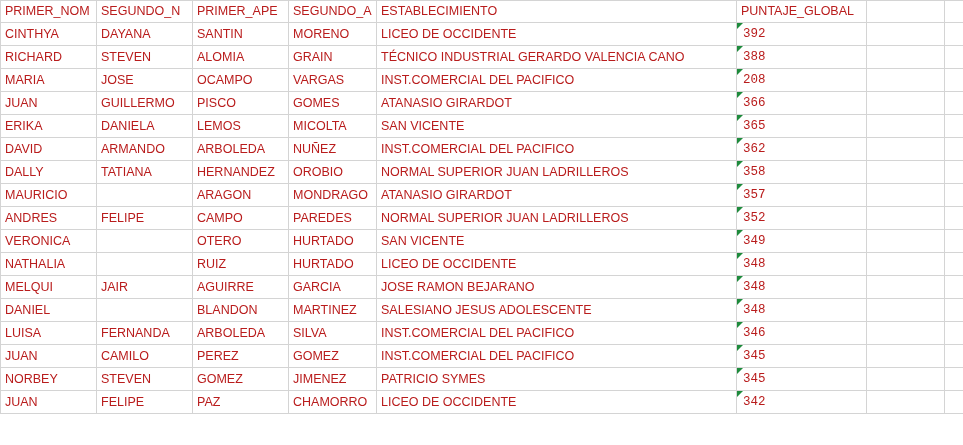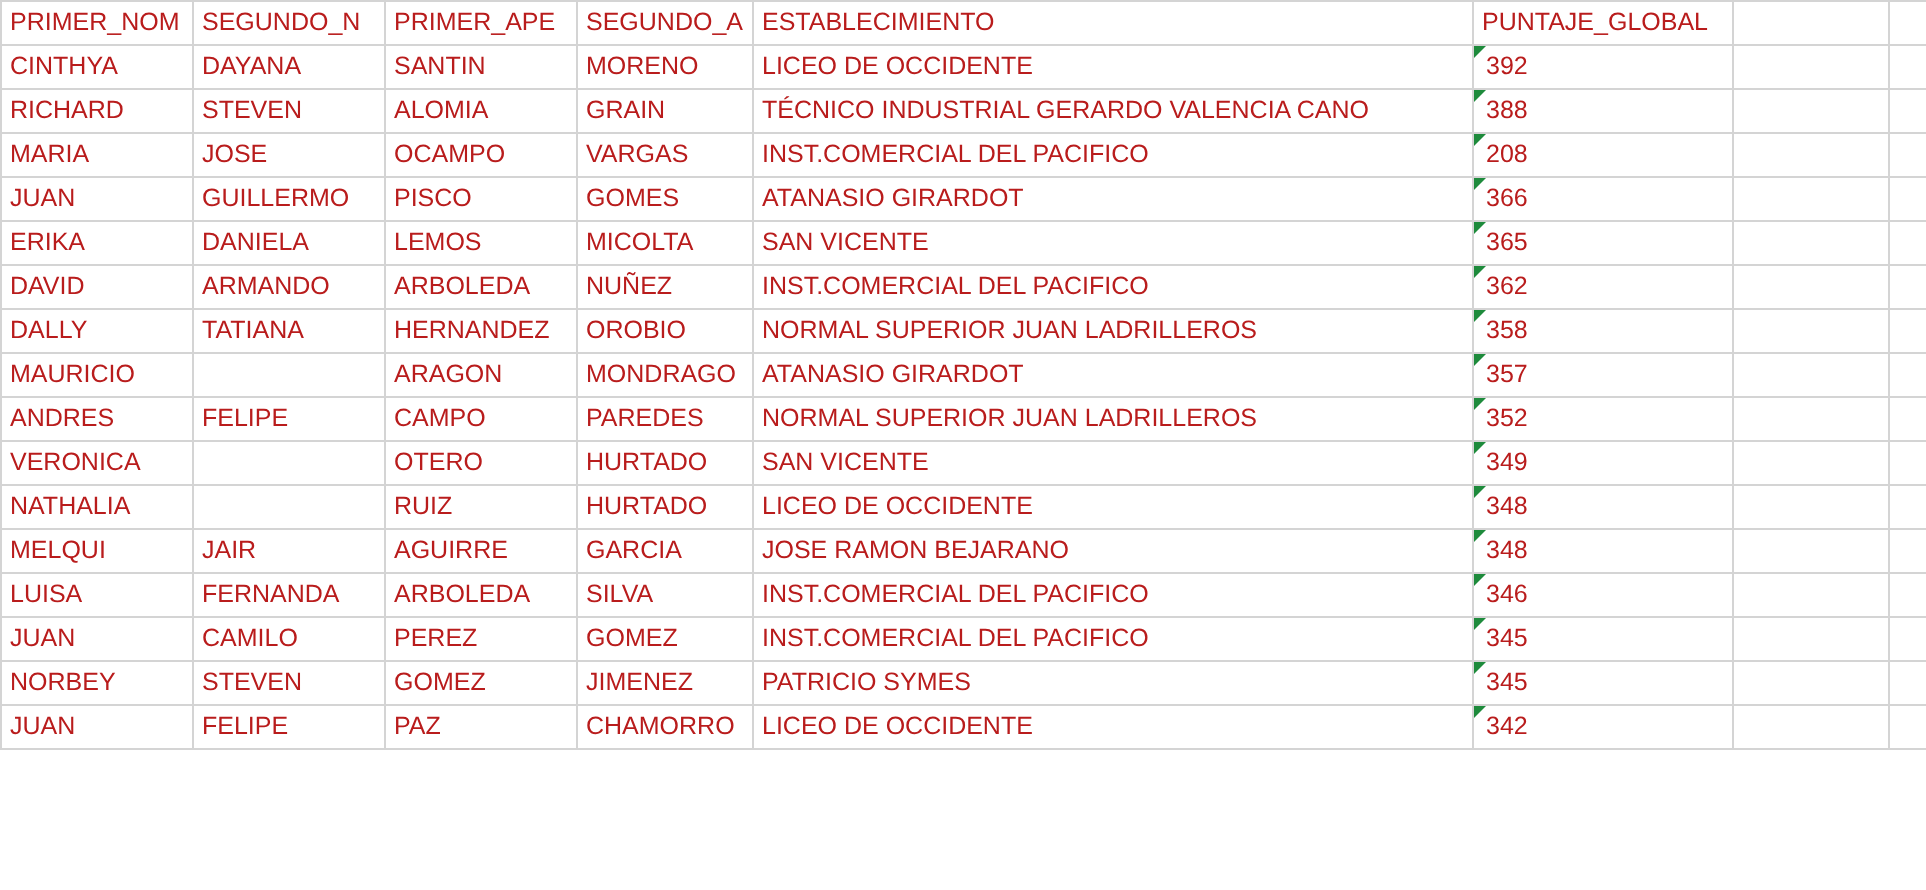--- a/index.html
+++ b/index.html
@@ -56,20 +56,21 @@
     left: 0px;
     top: 0px;
     width: 0;
     height: 0;
     border-left: 6px solid #1e8b3c;
     border-bottom: 6px solid transparent;
   }
   td.punt span.val {
     display: inline-block;
     padding-left: 2px;
+    font-family: Liberation Mono, monospace;
   }
   tr.header td {
     font-weight: normal;
   }
   
   td.edge {
     border-right: 1px solid #9a9a9a;
   }
 </style>
 </head>
@@ -212,20 +213,30 @@
           <td>MELQUI</td>
           <td>JAIR</td>
           <td>AGUIRRE</td>
           <td>GARCIA</td>
           <td>JOSE RAMON BEJARANO</td>
           <td class=" punt marker"><span class="val">348</span></td>
           <td></td>
           <td class="edge"></td>
         </tr>
         <tr>
+          <td>DANIEL</td>
+          <td></td>
+          <td>BLANDON</td>
+          <td>MARTINEZ</td>
+          <td>SALESIANO JESUS ADOLESCENTE</td>
+          <td class=" punt marker"><span class="val">348</span></td>
+          <td></td>
+          <td class="edge"></td>
+        </tr>
+        <tr>
           <td>LUISA</td>
           <td>FERNANDA</td>
           <td>ARBOLEDA</td>
           <td>SILVA</td>
           <td>INST.COMERCIAL DEL PACIFICO</td>
           <td class=" punt marker"><span class="val">346</span></td>
           <td></td>
           <td class="edge"></td>
         </tr>
         <tr>

